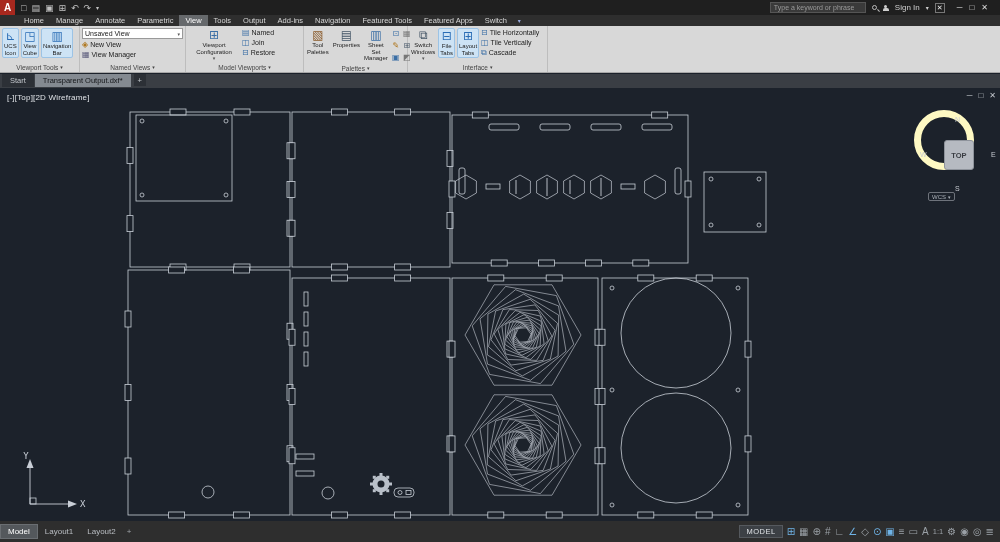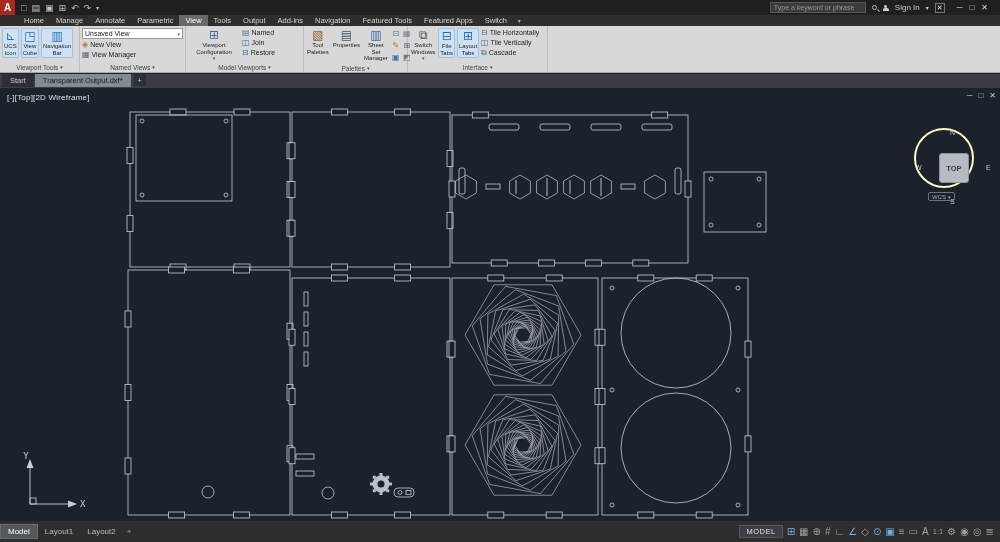--- a/index.html
+++ b/index.html
@@ -55,21 +55,21 @@
     display:flex;color:#c3c7cc;font-size:7.5px;gap:1px;padding-left:2px;}
   .ftab{height:13px;display:flex;align-items:center;padding:0 8px;background:#2c3036;cursor:default;}
   .ftab.active{background:#848a91;color:#15171a;}
   .fplus{width:12px;height:12px;background:#2c3036;display:flex;align-items:center;justify-content:center;margin-left:2px;}
 
   
   .canvas{position:absolute;left:0;top:88px;width:1000px;height:433px;background:#1c222b;overflow:hidden;}
   .corner-label{position:absolute;left:7px;top:5px;font-size:8px;color:#dfe2e6;letter-spacing:0.2px;}
   .docwin{position:absolute;right:4px;top:3px;display:flex;gap:6px;color:#c5c9cf;font-size:8px;}
   .viewcube{position:absolute;right:16px;top:20px;width:78px;height:96px;}
-  .vc-ring{position:absolute;left:8px;top:20px;width:60px;height:60px;border:2px solid #fef9c3;border-radius:50%;}
+  .vc-ring{position:absolute;left:8px;top:2px;width:60px;height:60px;border:7px solid #fef9c3;border-radius:50%;}
   .vc-face{position:absolute;left:23px;top:23px;width:30px;height:30px;background:#b6bac1;border:1px solid #8e939b;
     border-radius:3px;display:flex;align-items:center;justify-content:center;font-size:7.5px;font-weight:bold;color:#3a3d43;}
   .vc-n{position:absolute;left:34px;top:-1px;font-size:7px;color:#c8ccd2;}
   .vc-w{position:absolute;left:-1px;top:34px;font-size:7px;color:#c8ccd2;}
   .vc-s{position:absolute;left:34px;top:68px;font-size:7px;color:#c8ccd2;}
   .vc-e{position:absolute;left:70px;top:34px;font-size:7px;color:#c8ccd2;}
   .wcs{position:absolute;left:22px;top:84px;border:1px solid #6e737b;border-radius:2px;color:#aab0b8;
     font-size:6px;padding:0 3px;display:flex;align-items:center;gap:2px;height:9px;}
 
   

